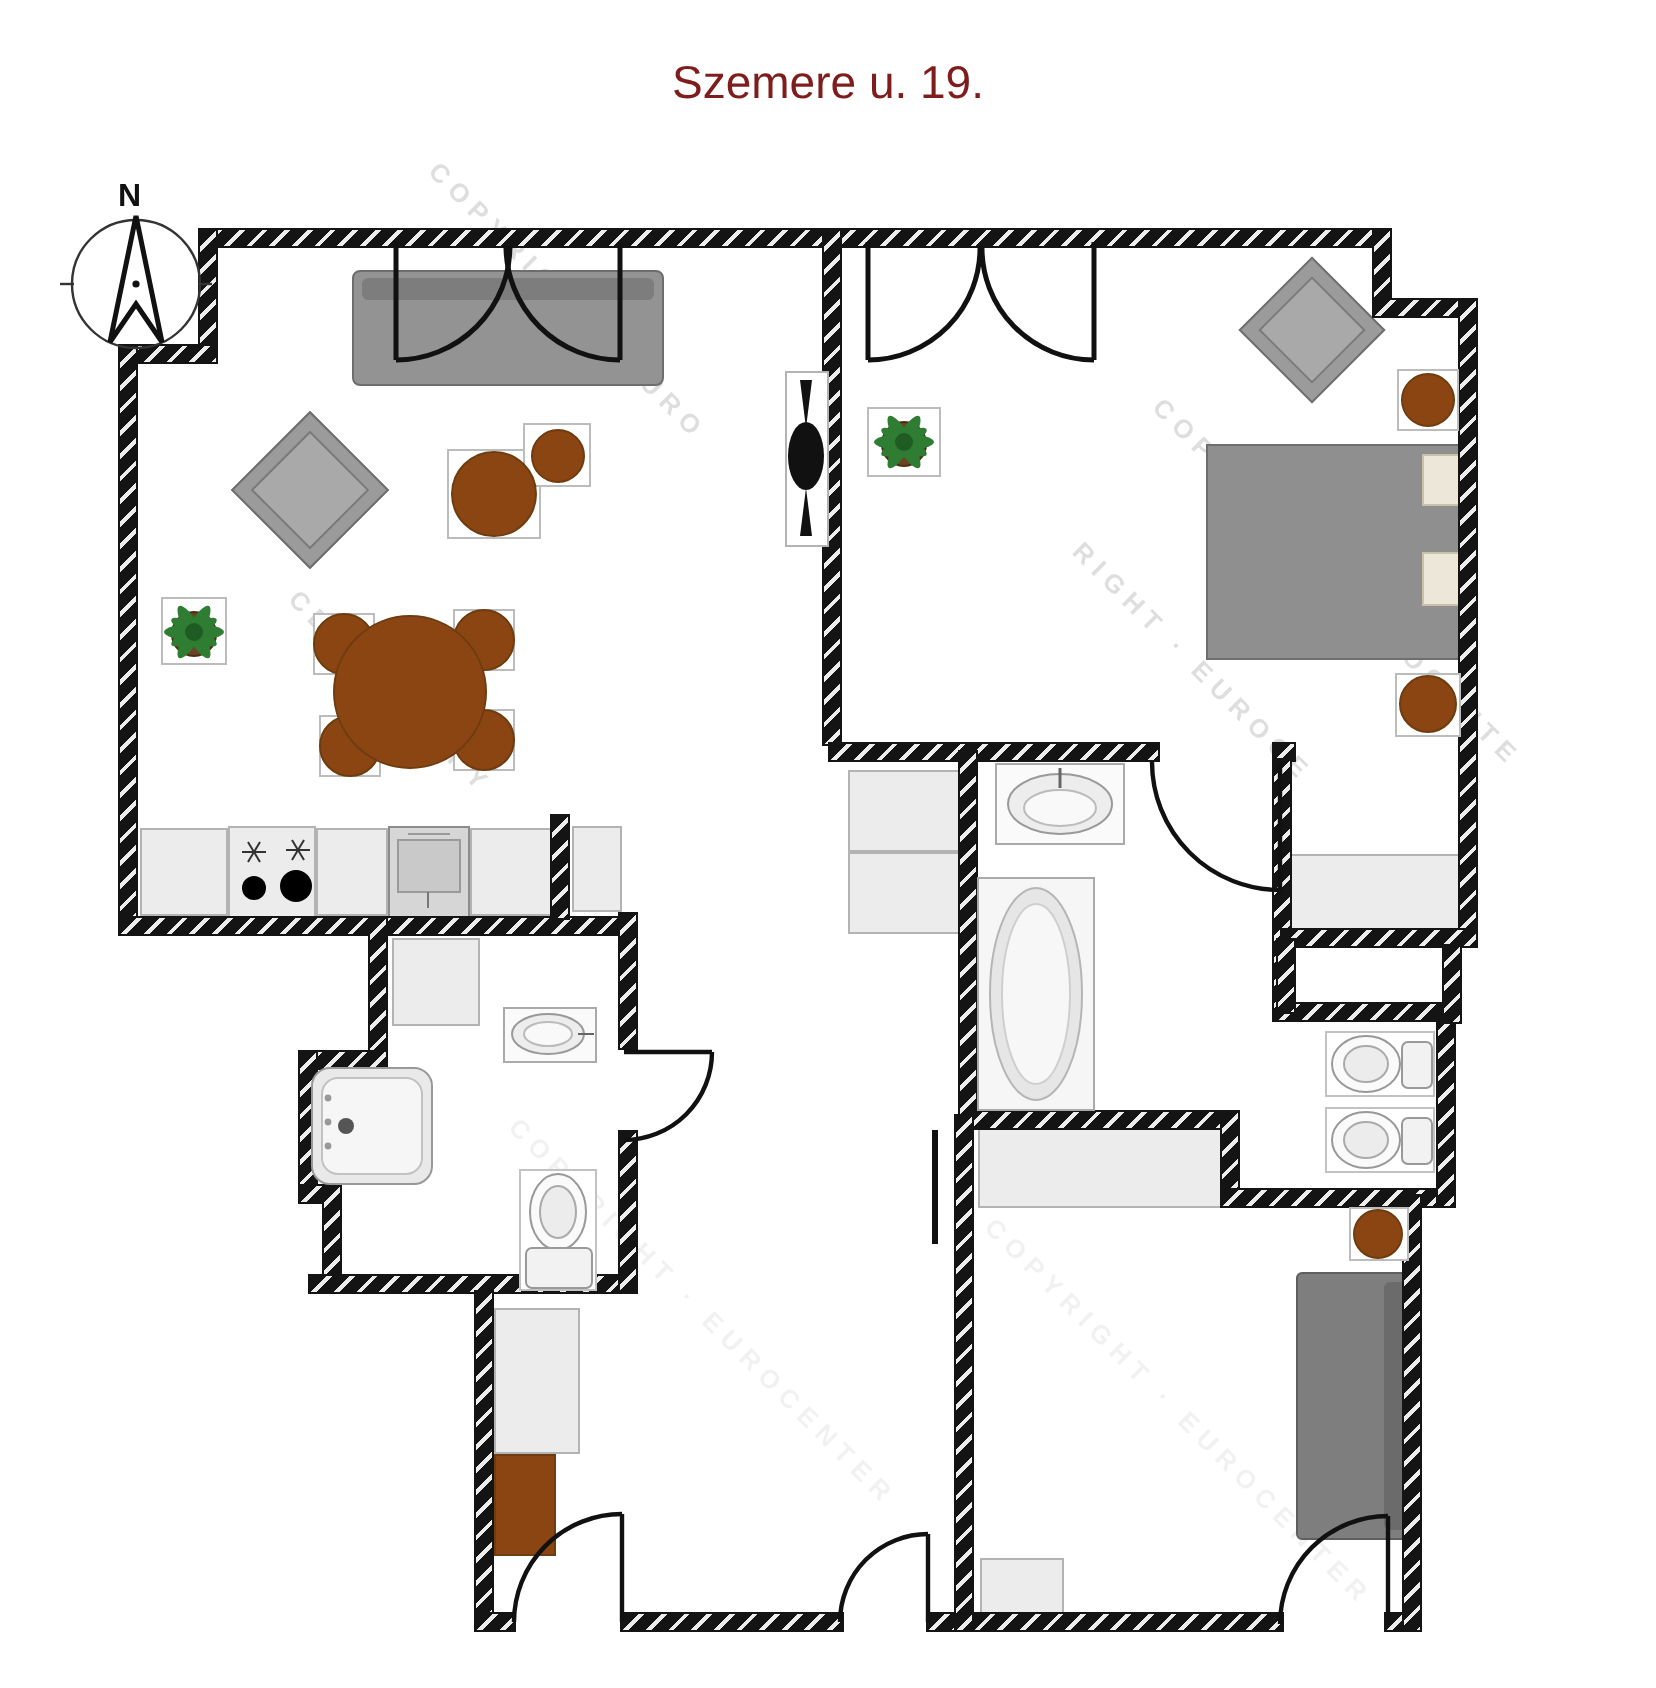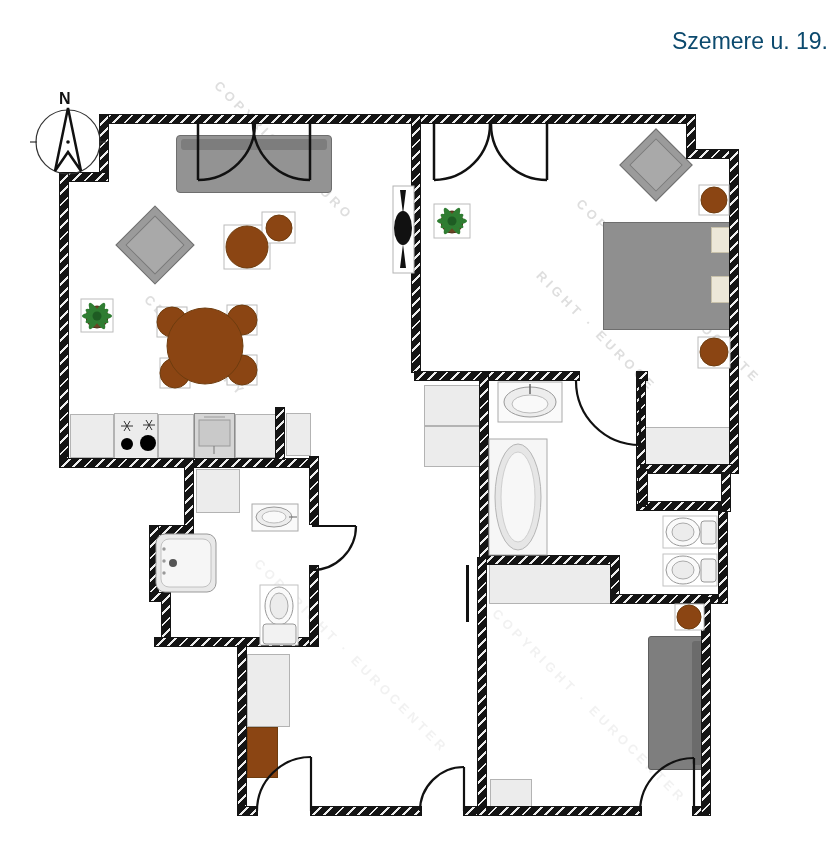--- a/index.html
+++ b/index.html
@@ -1,18 +1,18 @@
 <!DOCTYPE html>
 <html><head>
 <meta charset="utf-8">
 <style>
   html,body{margin:0;padding:0;background:#ffffff;}
   #stage{position:relative;width:828px;height:844px;background:#ffffff;overflow:hidden;
          font-family:"Liberation Sans", sans-serif;}
-  .title{position:absolute;left:0;right:0;top:28px;text-align:right;font-size:23px;color:#0c4a6e;}
+  .title{position:absolute;left:0;right:0;top:28px;text-align:center;font-size:23px;color:#7f1d1d;}
   
   .w{position:absolute;background:repeating-linear-gradient(135deg,#141414 0px,#141414 6px,#ededed 6px,#ededed 8px);outline:1px solid #141414;}
   
   .cab{position:absolute;background:#ececec;border:1px solid #b3b3b3;box-sizing:border-box;}
   .cab.dark{background:#d6d6d6;border-color:#8c8c8c;}
   .sofa{position:absolute;background:#939393;border:1px solid #6e6e6e;border-radius:4px;box-sizing:border-box;}
   .sofa .back{position:absolute;left:4px;right:4px;top:3px;height:11px;background:#7d7d7d;border-radius:3px;}
   .sofa2{position:absolute;background:#7e7e7e;border:1px solid #5e5e5e;border-radius:3px;box-sizing:border-box;}
   .sofa2 .back{position:absolute;top:4px;bottom:4px;right:2px;width:11px;background:#6b6b6b;border-radius:3px;}
   .chair45{position:absolute;transform:rotate(45deg);background:#9b9b9b;border:1px solid #6f6f6f;box-sizing:border-box;}

